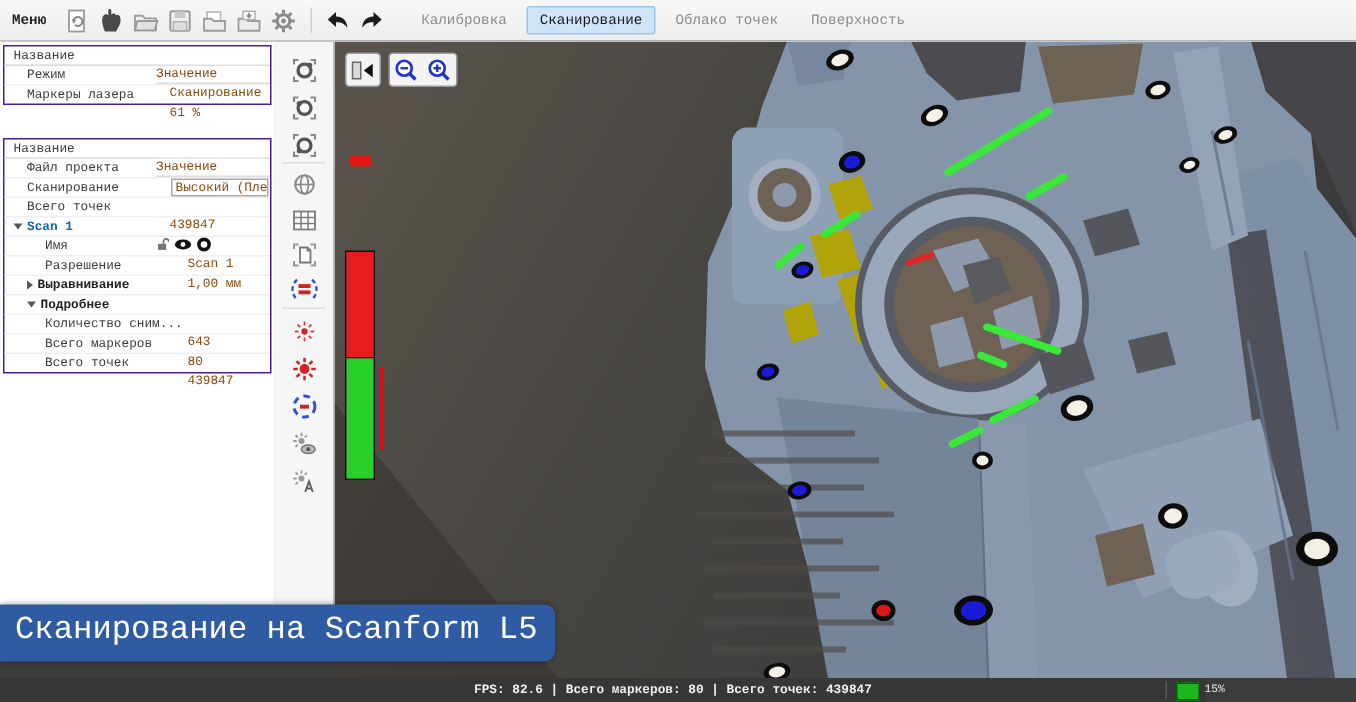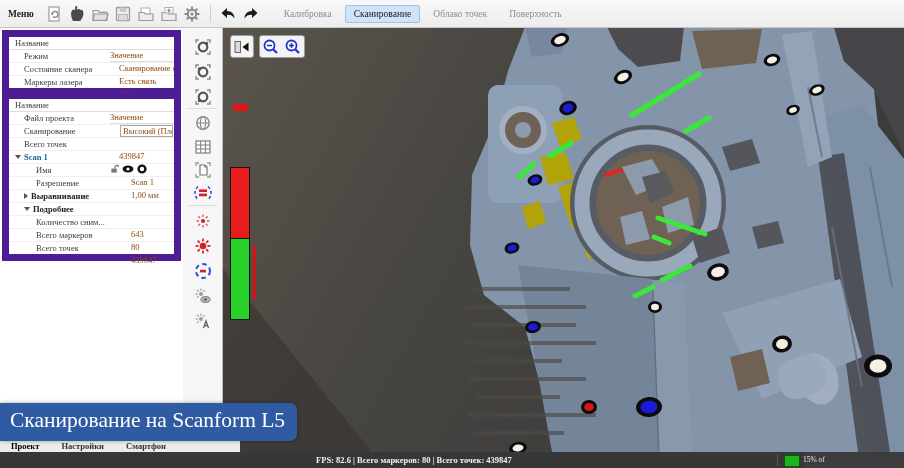--- a/index.html
+++ b/index.html
@@ -1,33 +1,33 @@
 <!DOCTYPE html>
 <html><head>
 <meta charset="utf-8">
 <style>
   html,body{margin:0;padding:0;background:#222;}
   #screen{position:relative;width:904px;height:468px;overflow:hidden;
-    font-family:Liberation Serif, serif;background:#3c3c3e;user-select:none;}
+    font-family:Liberation Mono, monospace;background:#3c3c3e;user-select:none;}
 
   
   .toolbar{position:absolute;left:0;top:0;width:904px;height:27px;
     background:linear-gradient(#f8f8f8,#ededed);border-bottom:1px solid #c6c6c6;
     display:flex;align-items:center;z-index:40;}
   .menu-label{font-size:9.5px;color:#222;font-weight:bold;padding:0 9px 0 8px;}
   .tb-btn{width:21px;height:21px;margin:0 1px;display:flex;align-items:center;justify-content:center;}
   .tb-sep{width:1px;height:17px;background:#cfcfcf;margin:0 6px;}
   .tabs{display:flex;align-items:flex-end;margin-left:10px;}
   .tab{font-size:9.5px;color:#8c8c8c;padding:3px 8px;margin:0 2px;border:1px solid transparent;border-radius:2px;}
   .tab.active{background:#cfe4f7;border-color:#9cc4e8;color:#1a1a1a;}
 
   
   .left-panel{position:absolute;left:0;top:27px;width:183px;height:411px;background:#ffffff;
     border-right:1px solid #d4d4d4;z-index:10;}
-  .prop-table{position:absolute;left:2px;right:2px;border:7px solid #4c1d95;background:#fff;}
+  .prop-table{position:absolute;left:2px;right:2px;border:1px solid #4c1d95;background:#fff;}
   .prow{display:flex;height:12px;line-height:12px;font-size:8.5px;border-bottom:1px solid #efefef;align-items:center;}
   .prow:last-child{border-bottom:none;}
   .phead{color:#9b9b9b;border-bottom:1px solid #dedede;}
   .plabel{width:95px;padding-left:6px;color:#3c3c3c;white-space:nowrap;overflow:hidden;display:flex;align-items:center;}
   .pvalue{flex:1;color:#8a4a10;white-space:nowrap;overflow:hidden;margin-top:24px;}
   .ind1{padding-left:15px;}
   .ind2{padding-left:27px;}
   .bold{font-weight:bold;color:#222;}
   .scanlink{color:#1464a0;font-weight:bold;}
   .dropdown{flex:1;border:1px solid #a9a9a9;background:#fff;height:10px;line-height:10px;
@@ -164,24 +164,20 @@
   <div class="left-panel">
 
     <div class="prop-table" style="top:3px;">
       <div class="prow phead">
         <div class="plabel phead">Название</div>
         <div class="pvalue phead">Значение</div>
       </div>
       <div class="prow">
         <div class="plabel ind1">Режим</div>
         <div class="pvalue">Сканирование облак...</div>
-      </div>
-      <div class="prow">
-        <div class="plabel ind1">Состояние сканера</div>
-        <div class="pvalue">Есть связь</div>
       </div>
       <div class="prow">
         <div class="plabel ind1">Маркеры лазера</div>
         <div class="pvalue">61 %</div>
       </div>
     </div>
 
     <div class="prop-table" style="top:65px;">
       <div class="prow phead">
         <div class="plabel phead">Название</div>
@@ -589,25 +585,20 @@
 
     <div class="gauge">
       <div class="gauge-red"></div>
       <div class="gauge-green"></div>
     </div>
     <div class="gauge-line"></div>
   </div>
 
   <div class="banner">Сканирование на Scanform L5</div>
 
-  <div class="bottom-tabs">
-    <div class="btab active">Проект</div>
-    <div class="btab">Настройки</div>
-    <div class="btab">Смартфон</div>
-  </div>
 
   <div class="status-bar">
     <div class="status-stats">FPS: 82.6  |  Всего маркеров: 80   |  Всего точек: 439847</div>
     <div class="status-sep"></div>
     <div class="ram-swatch"></div>
     <div class="ram-text">15% of 64 Gb (RAM)</div>
   </div>
 
 </div>
 

